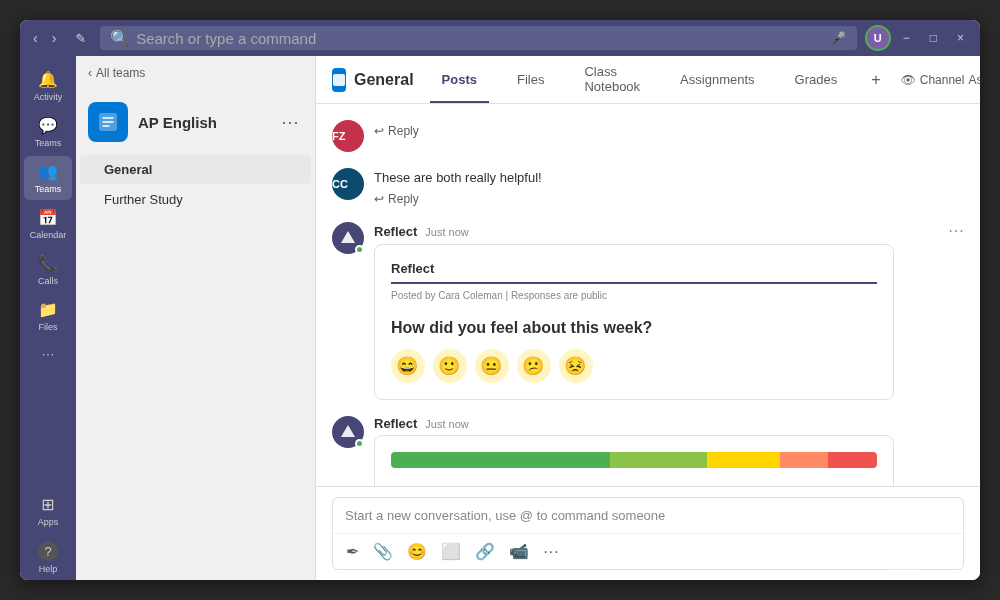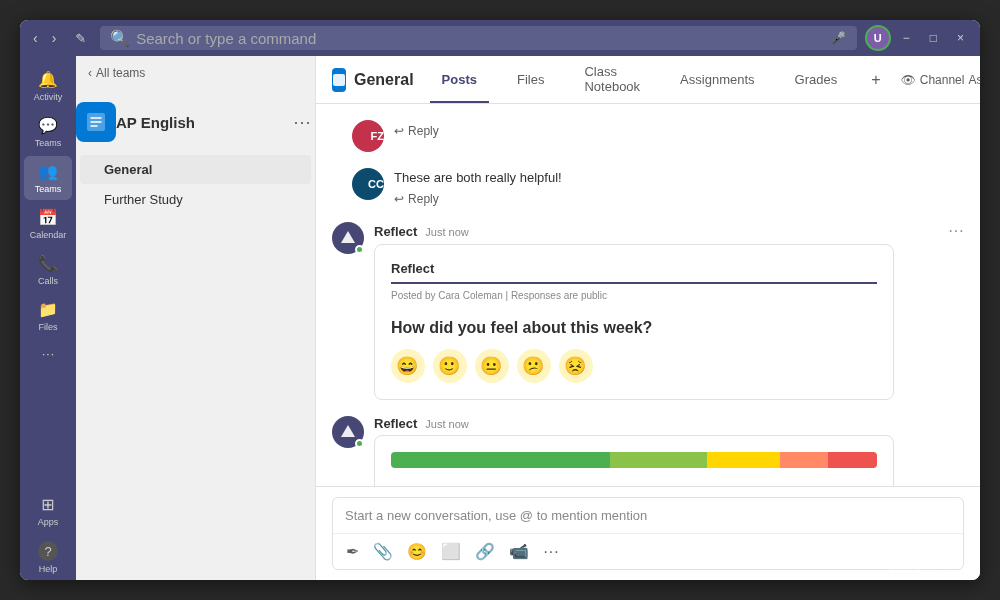--- a/index.html
+++ b/index.html
@@ -146,23 +146,24 @@
     .sidebar-header {
       padding: 10px 12px;
       font-size: 12px;
       color: #605e5c;
       display: flex;
       align-items: center;
       gap: 4px;
       cursor: pointer;
     }
     .team-header {
-      padding: 12px 0;
-      display: flex;
-      align-items: center;
+      padding: 12px 12px;
+      display: flex;
+      align-items: center;
+      gap: 10px;
     }
     .team-icon {
       width: 40px;
       height: 40px;
       background: #0078d4;
       border-radius: 8px;
       display: flex;
       align-items: center;
       justify-content: center;
       color: white;
@@ -286,25 +287,24 @@
       gap: 10px;
       margin-bottom: 16px;
     }
     .msg-avatar {
       width: 32px;
       height: 32px;
       border-radius: 50%;
       flex-shrink: 0;
       display: flex;
       align-items: center;
-      justify-content: flex-end;
+      justify-content: flex-start;
       color: white;
       font-size: 11px;
       font-weight: bold;
-      margin-left: 20px;
     }
     .msg-content { flex: 1; }
     .msg-header {
       display: flex;
       align-items: baseline;
       gap: 8px;
       margin-bottom: 2px;
     }
     .msg-name { font-size: 13px; font-weight: 600; color: #323130; }
     .msg-time { font-size: 11px; color: #898989; }
@@ -636,21 +636,21 @@
 
               </div>
 
             </div>
           </div>
 
         </div>
 
         <div class="compose-area">
           <div class="compose-box">
-            <div class="compose-input">Start a new conversation, use @ to mention mention</div>
+            <div class="compose-input">Start a new conversation, use @ to command someone</div>
             <div class="compose-toolbar">
               <button class="compose-tool-btn">✒</button>
               <button class="compose-tool-btn">📎</button>
               <button class="compose-tool-btn">😊</button>
               <button class="compose-tool-btn">⬜</button>
               <button class="compose-tool-btn">🔗</button>
               <button class="compose-tool-btn">📹</button>
               <button class="compose-tool-btn">···</button>
             </div>
           </div>

